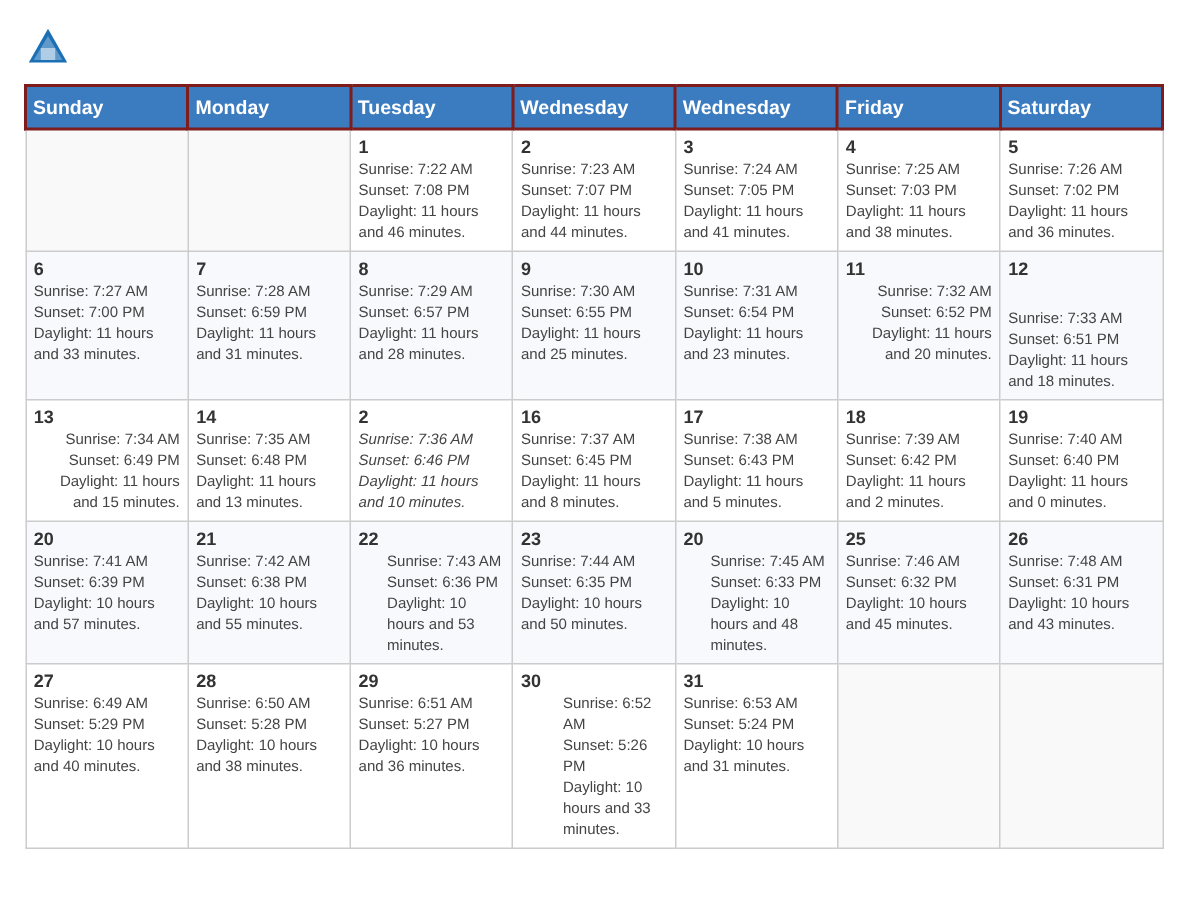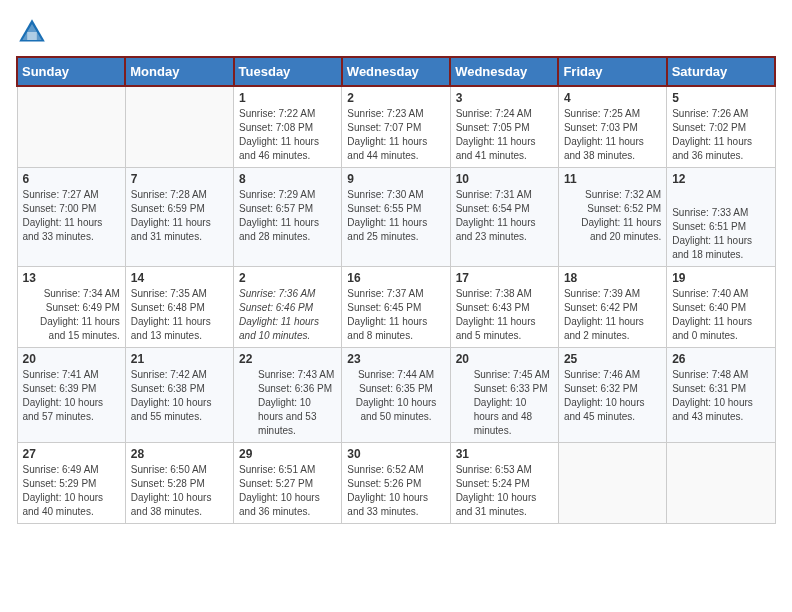--- a/index.html
+++ b/index.html
@@ -265,21 +265,21 @@
 Daylight: 10 hours and 55 minutes.</div>
         </td>
         <td>
           <span class="day-number">22</span>
           <div class="day-info" style="white-space: pre-line; margin-left: 19px;">Sunrise: 7:43 AM
 Sunset: 6:36 PM
 Daylight: 10 hours and 53 minutes.</div>
         </td>
         <td>
           <span class="day-number">23</span>
-          <div class="day-info" style="white-space: pre-line; text-align: center;">Sunrise: 7:44 AM
+          <div class="day-info" style="white-space: pre-line;">Sunrise: 7:44 AM
 Sunset: 6:35 PM
 Daylight: 10 hours and 50 minutes.</div>
         </td>
         <td>
           <span class="day-number">20</span>
           <div class="day-info" style="white-space: pre-line; margin-left: 18px;">Sunrise: 7:45 AM
 Sunset: 6:33 PM
 Daylight: 10 hours and 48 minutes.</div>
         </td>
         <td>
@@ -309,21 +309,21 @@
 Daylight: 10 hours and 38 minutes.</div>
         </td>
         <td>
           <span class="day-number">29</span>
           <div class="day-info" style="white-space: pre-line;">Sunrise: 6:51 AM
 Sunset: 5:27 PM
 Daylight: 10 hours and 36 minutes.</div>
         </td>
         <td>
           <span class="day-number">30</span>
-          <div class="day-info" style="white-space: pre-line;">Sunrise: 6:52 AM
+          <div class="day-info" style="white-space: pre-line; margin-left: 28px;">Sunrise: 6:52 AM
 Sunset: 5:26 PM
 Daylight: 10 hours and 33 minutes.</div>
         </td>
         <td>
           <span class="day-number">31</span>
           <div class="day-info" style="white-space: pre-line;">Sunrise: 6:53 AM
 Sunset: 5:24 PM
 Daylight: 10 hours and 31 minutes.</div>
         </td>
         <td class="empty-cell"></td>

